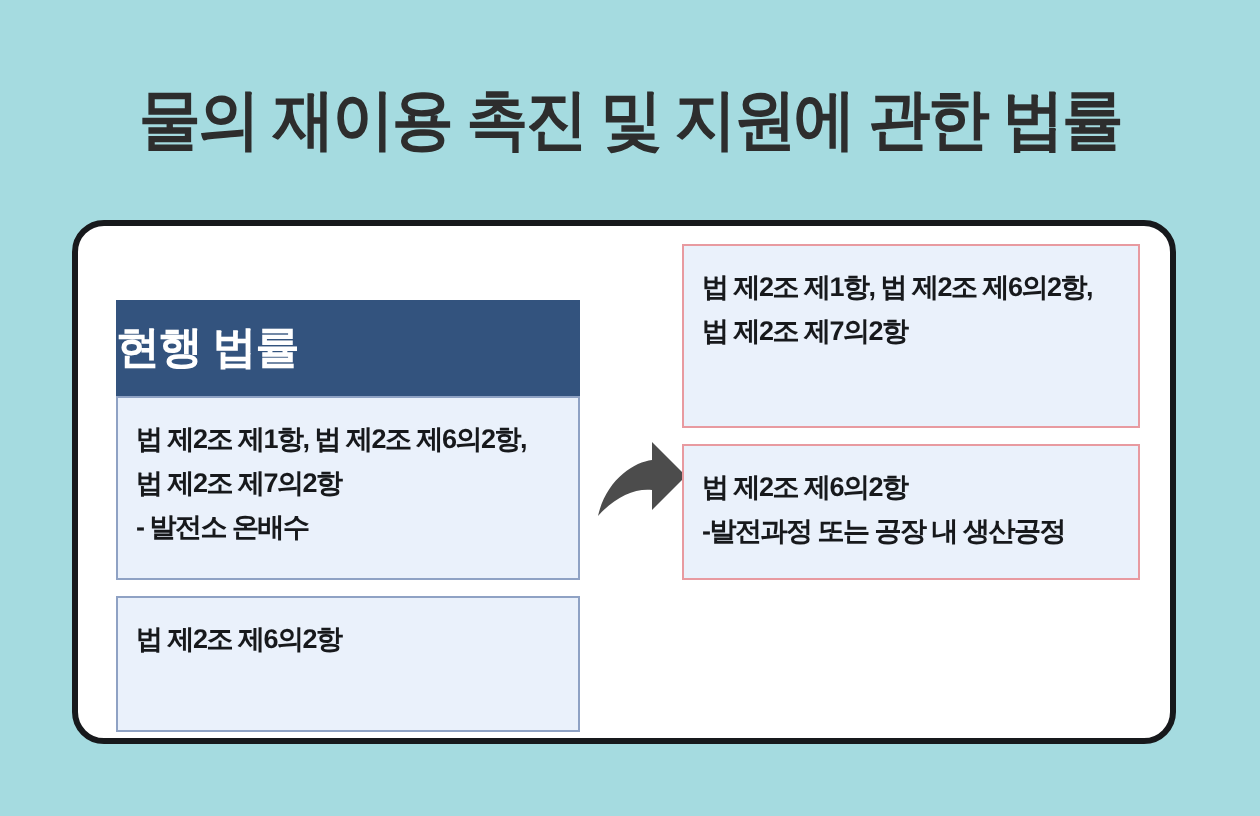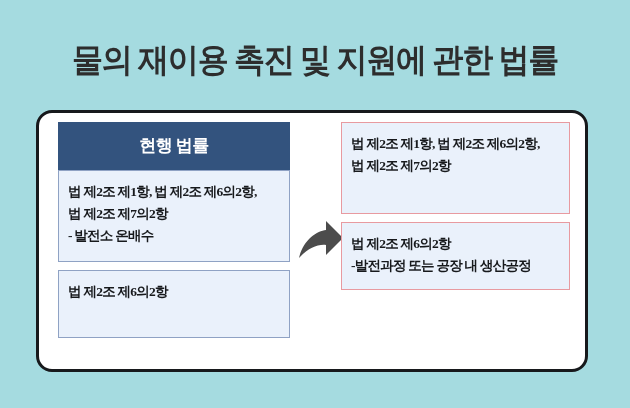--- a/index.html
+++ b/index.html
@@ -13,21 +13,20 @@
     font-family: "Liberation Sans", "DejaVu Sans", sans-serif;
     overflow: hidden;
     position: relative;
   }
 
   #stage {
     position: absolute;
     left: 0; top: 0;
     width: 630px;
     height: 408px;
-    font-family: Liberation Serif, serif;
   }
 
   
   #page-title {
     position: absolute;
     left: 0;
     top: 38px;
     width: 630px;
     text-align: center;
     font-size: 33px;
@@ -65,26 +64,26 @@
   }
   #panel-revised {
     left: 341px;
     top: 122px;
     width: 229px;
   }
 
   .panel-header {
     height: 48px;
     line-height: 48px;
-    text-align: center;
     color: #ffffff;
-    font-size: 17px;
+    font-size: 22px;
     font-weight: bold;
     letter-spacing: -0.6px;
     box-sizing: border-box;
+    margin-top: 28px;
   }
   #panel-current .panel-header { background: #33537e; }
   #panel-revised .panel-header { background: #ef4a50; }
 
   .panel-box {
     background: #eaf1fb;
     box-sizing: border-box;
     padding: 10px 6px 10px 9px;
     font-size: 13.5px;
     line-height: 22px;

